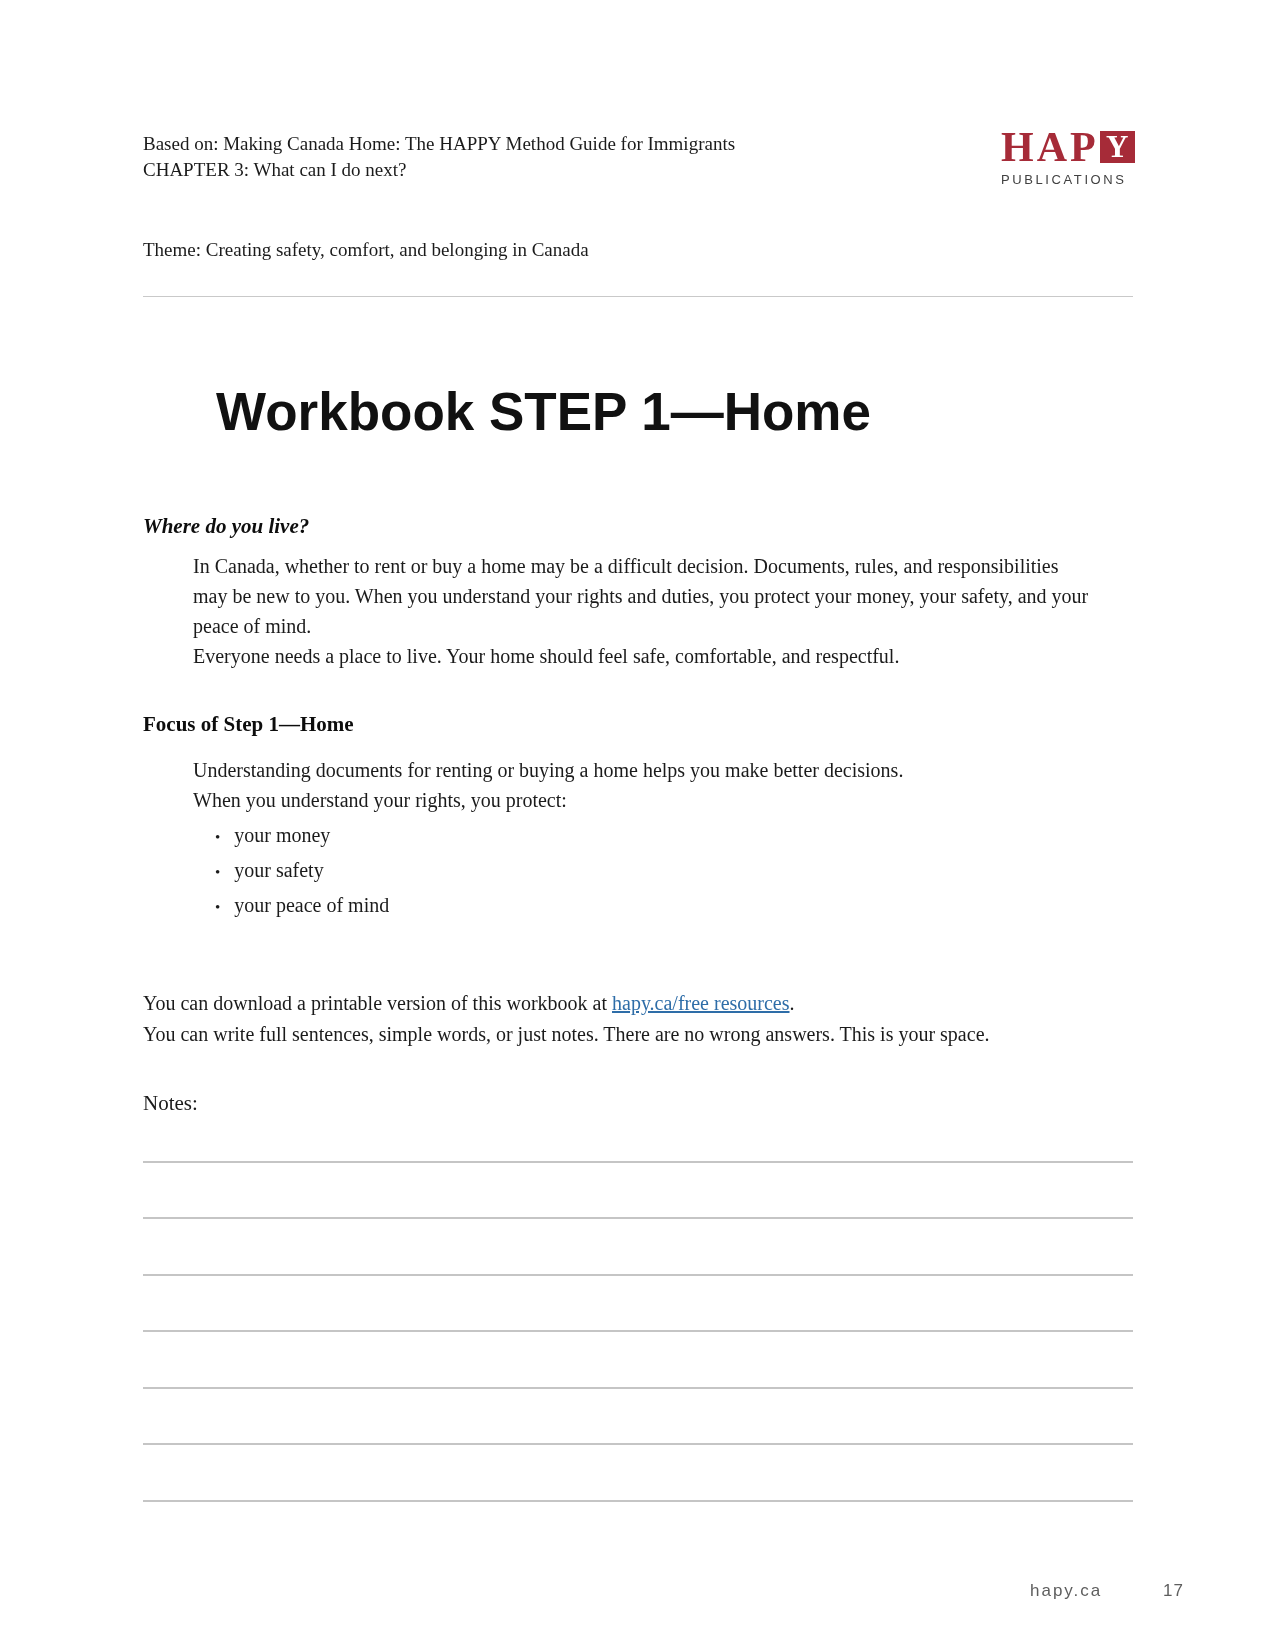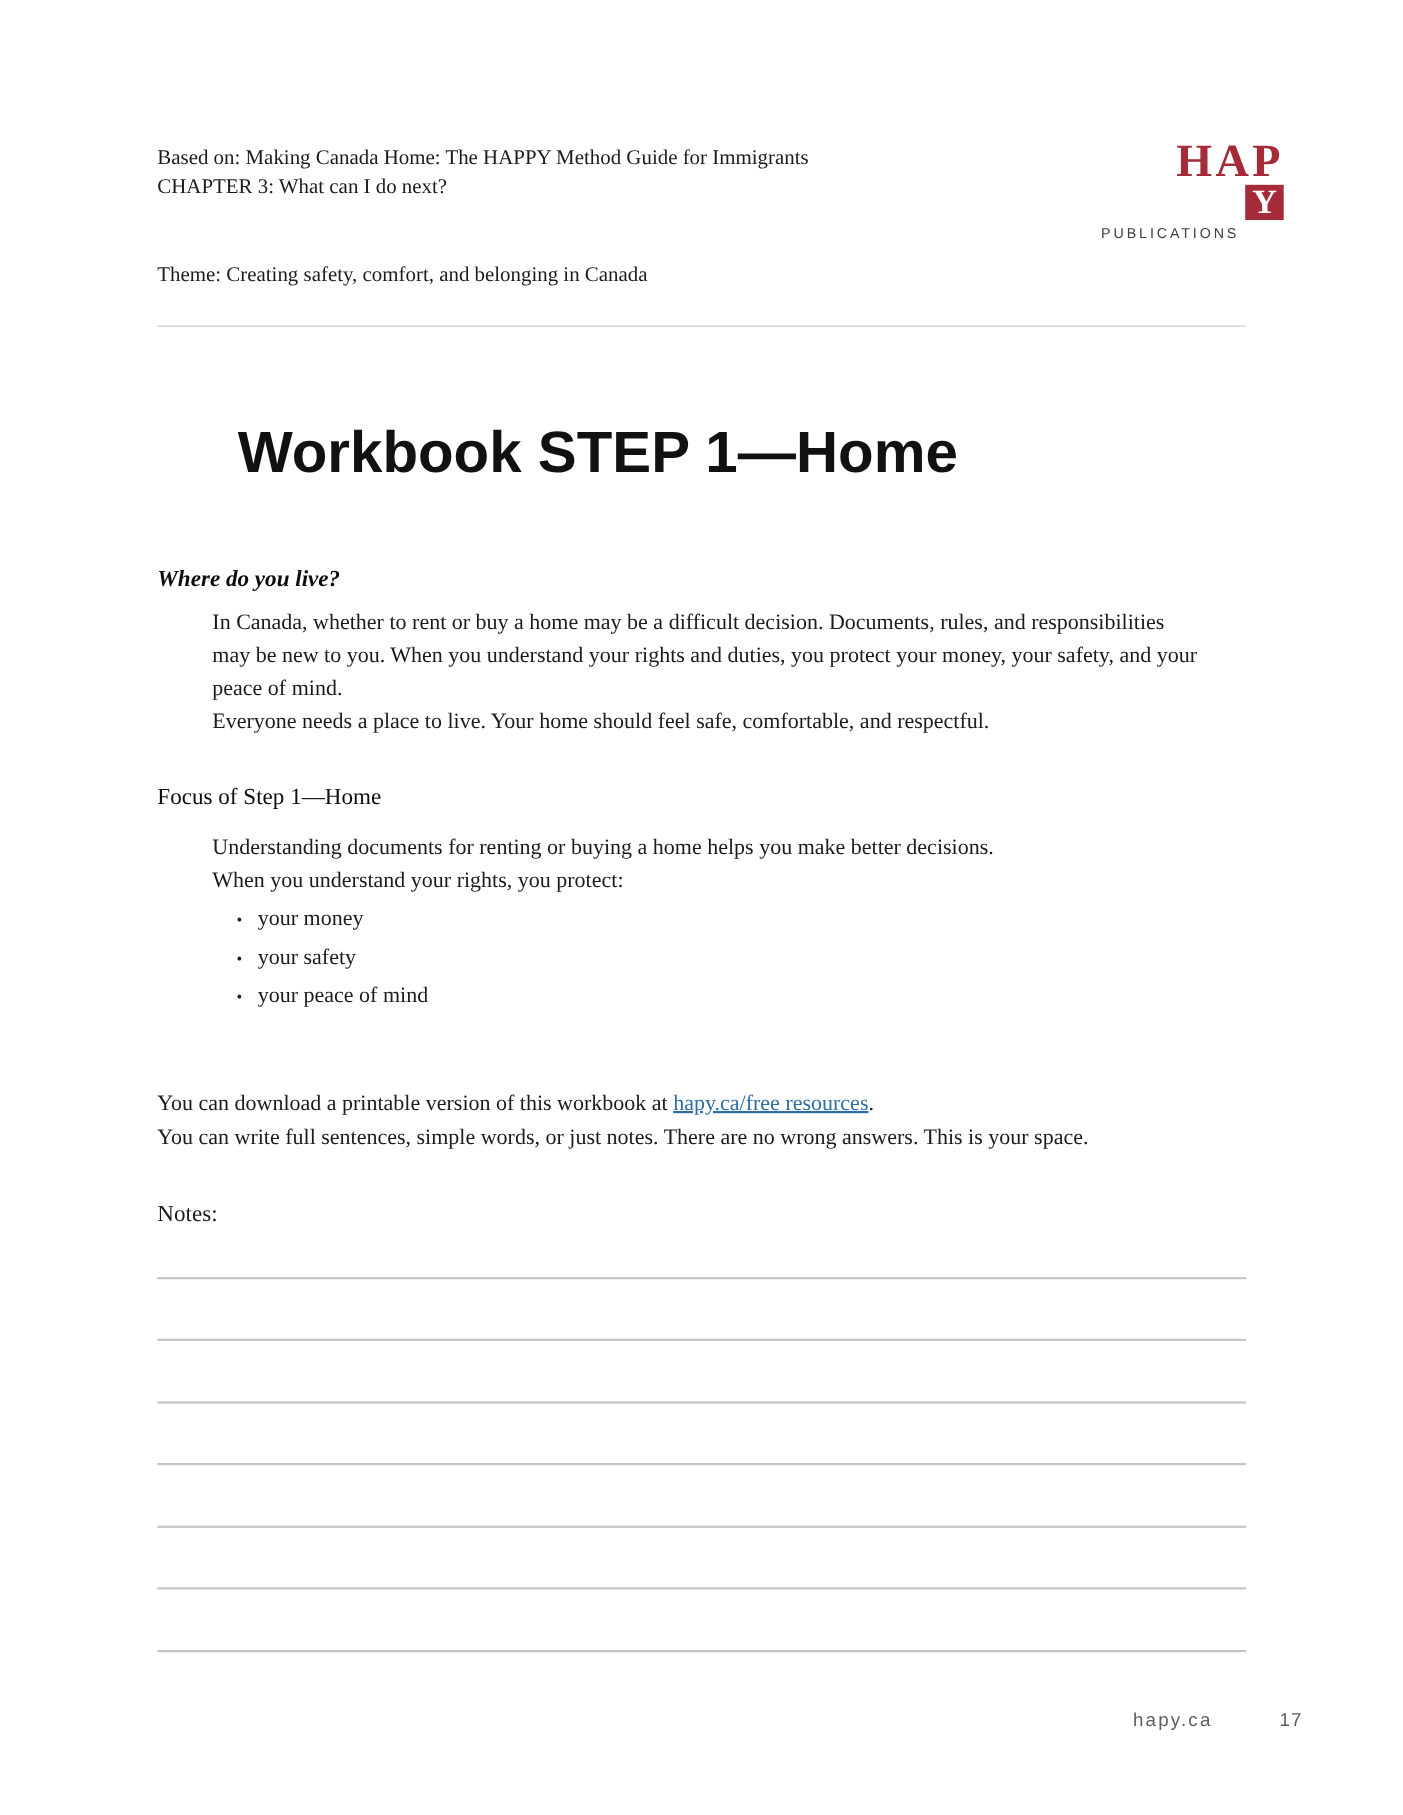--- a/index.html
+++ b/index.html
@@ -13,52 +13,52 @@
   html,body{width:1275px;height:1650px;background:#ffffff;}
   body{position:relative;font-family:"Liberation Serif",serif;color:#1b1b1b;overflow:hidden;}
 
   
   .meta-block{position:absolute;left:143px;top:131px;font-size:19px;line-height:26px;color:#1b1b1b;}
   .step-block{position:absolute;left:143px;top:237px;font-size:19px;line-height:26px;color:#1b1b1b;}
   .header-rule{position:absolute;left:143px;top:296px;width:990px;height:1px;background:var(--rule-gray);}
 
   
   .logo{position:absolute;left:1001px;top:126px;width:166px;}
-  .logo-word{display:flex;align-items:flex-end;font-family:"Liberation Serif",serif;font-weight:700;
-             font-size:42px;color:var(--logo-red);letter-spacing:3px;line-height:42px;flex-direction:column;}
+  .logo-word{display:flex;align-items:center;font-family:"Liberation Serif",serif;font-weight:700;
+             font-size:42px;color:var(--logo-red);letter-spacing:3px;line-height:42px;}
   .logo-ybox{display:flex;align-items:center;justify-content:center;background:var(--logo-red);
              color:#ffffff;width:35px;height:32px;font-size:31px;letter-spacing:0;margin-left:1px;}
   .logo-sub{font-family:"Liberation Sans",sans-serif;font-size:13px;letter-spacing:2.6px;
             color:#414141;margin-top:4px;white-space:nowrap;}
 
   
   .page-title{position:absolute;left:0;top:381px;width:1087px;text-align:center;
               font-family:"Liberation Sans",sans-serif;font-weight:700;font-size:53px;color:#111111;}
 
   
   .h-where{position:absolute;left:143px;top:514px;font-size:21px;font-weight:700;color:#0d0d0d;font-style:italic;}
   .p-where{position:absolute;left:193px;top:551px;width:900px;font-size:20px;line-height:30px;}
-  .h-focus{position:absolute;left:143px;top:712px;font-size:21px;font-weight:400;color:#0d0d0d;}
+  .h-focus{position:absolute;left:143px;top:712px;font-size:21px;font-weight:700;color:#0d0d0d;}
   .p-focus{position:absolute;left:193px;top:755px;width:900px;font-size:20px;line-height:30px;}
   .bullet-list{position:absolute;left:215px;top:818px;list-style:none;font-size:20px;}
   .bullet-list li{display:flex;align-items:baseline;height:35px;line-height:35px;}
   .b-dot{font-size:15px;margin-right:14px;}
 
   .download-block{position:absolute;left:143px;top:940px;font-size:20px;line-height:31px;white-space:nowrap;margin-top:48px;}
   .download-block a{color:var(--link-blue);text-decoration:underline;}
 
   .notes-label{position:absolute;left:143px;top:1091px;font-size:21px;}
   .notes-lines{position:absolute;left:143px;top:1106px;width:990px;}
   .note-line{height:54.5px;border-bottom:2px solid var(--note-line-gray);}
 
   
   .footer{position:absolute;left:1030px;top:1554px;width:154px;display:flex;
           justify-content:space-between;align-items:baseline;
           font-family:"Liberation Sans",sans-serif;font-size:17px;color:var(--footer-gray);}
-  .footer-site{letter-spacing:2px;}
+  .footer-site{letter-spacing:2px;margin-top:27px;}
   .footer-page{letter-spacing:1px;}
 </style>
 </head>
 <body>
 
 <div>
 
   <div class="meta-block">
     <div>Based on: Making Canada Home: The HAPPY Method Guide for Immigrants</div>
     <div>CHAPTER 3: What can I do next?</div>

